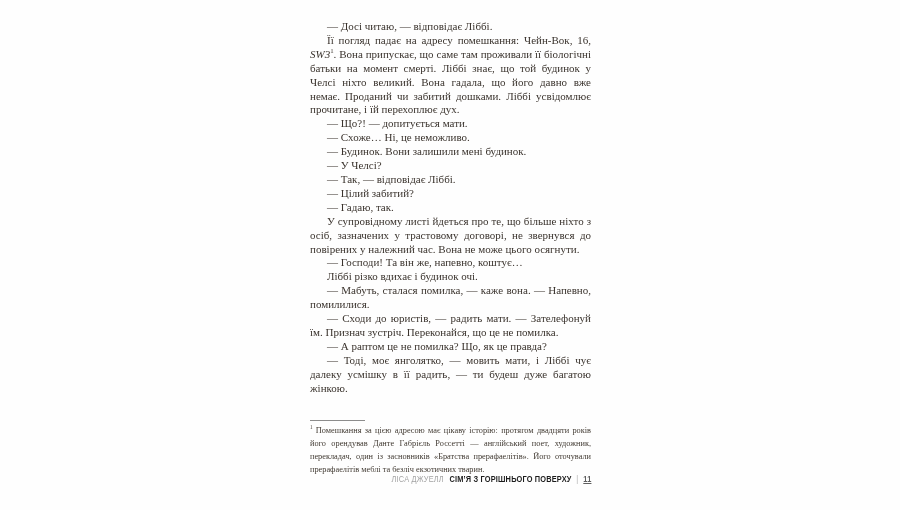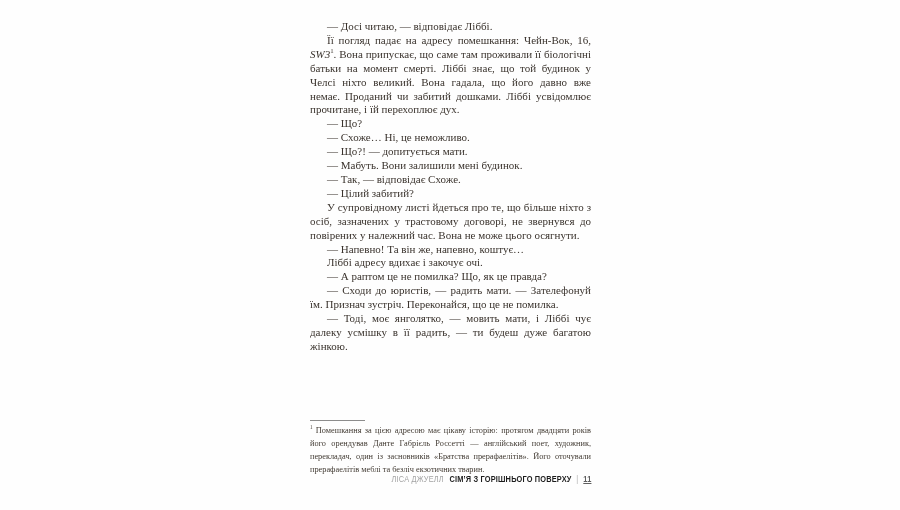--- a/index.html
+++ b/index.html
@@ -71,31 +71,33 @@
   .f-page   { color: #5f5f5f; font-weight: bold; text-decoration: underline; }
 </style>
 </head>
 <body>
 
 <div class="page">
 
   <div class="text-col">
       <p><span>— Досі читаю, — відповідає Ліббі.</span></p>
       <p><span>Її погляд падає на адресу помешкання: Чейн-Вок, 16, </span><i>SW3</i><sup>1</sup><span>. Вона припускає, що саме там проживали її біологічні батьки на момент смерті. Ліббі знає, що той будинок у Челсі ніхто великий. Вона гадала, що його давно вже немає. Проданий чи забитий дошками. Ліббі усвідомлює прочитане, і їй перехоплює дух.</span></p>
-      <p><span>— Що?</span></p>
+      <p><span>— Що?! — допитується мати.</span></p>
       <p><span>— Схоже… Ні, це неможливо.</span></p>
-      <p><span>— Що?! — допитується мати.</span></p>
-      <p><span>— Мабуть. Вони залишили мені будинок.</span></p>
-      <p><span>— Так, — відповідає Схоже.</span></p>
+      <p><span>— Будинок. Вони залишили мені будинок.</span></p>
+      <p><span>— У Челсі?</span></p>
+      <p><span>— Так, — відповідає Ліббі.</span></p>
       <p><span>— Цілий забитий?</span></p>
+      <p><span>— Гадаю, так.</span></p>
       <p><span>У супровідному листі йдеться про те, що більше ніхто з осіб, зазначених у трастовому договорі, не звернувся до повірених у належний час. Вона не може цього осягнути.</span></p>
-      <p><span>— Напевно! Та він же, напевно, коштує…</span></p>
-      <p><span>Ліббі адресу вдихає і закочує очі.</span></p>
+      <p><span>— Господи! Та він же, напевно, коштує…</span></p>
+      <p><span>Ліббі різко вдихає і будинок очі.</span></p>
+      <p><span>— Мабуть, сталася помилка, — каже вона. — Напевно, помилилися.</span></p>
+      <p><span>— Сходи до юристів, — радить мати. — Зателефонуй їм. Признач зустріч. Переконайся, що це не помилка.</span></p>
       <p><span>— А раптом це не помилка? Що, як це правда?</span></p>
-      <p><span>— Сходи до юристів, — радить мати. — Зателефонуй їм. Признач зустріч. Переконайся, що це не помилка.</span></p>
       <p><span>— Тоді, моє янголятко, — мовить мати, і Ліббі чує далеку усмішку в її радить, — ти будеш дуже багатою жінкою.</span></p>
     </div>
 
   <div class="footnote-block">
     <div class="fn-rule"></div>
     <p class="footnote"><sup>1</sup><span> Помешкання за цією адресою має цікаву історію: протягом двадцяти років його орендував Данте Габрієль Россетті — англійський поет, художник, перекладач, один із засновників «Братства прерафаелітів». Його оточували прерафаелітів меблі та безліч екзотичних тварин.</span></p>
   </div>
 
   <div class="footer">
     <span class="footer-inner">

